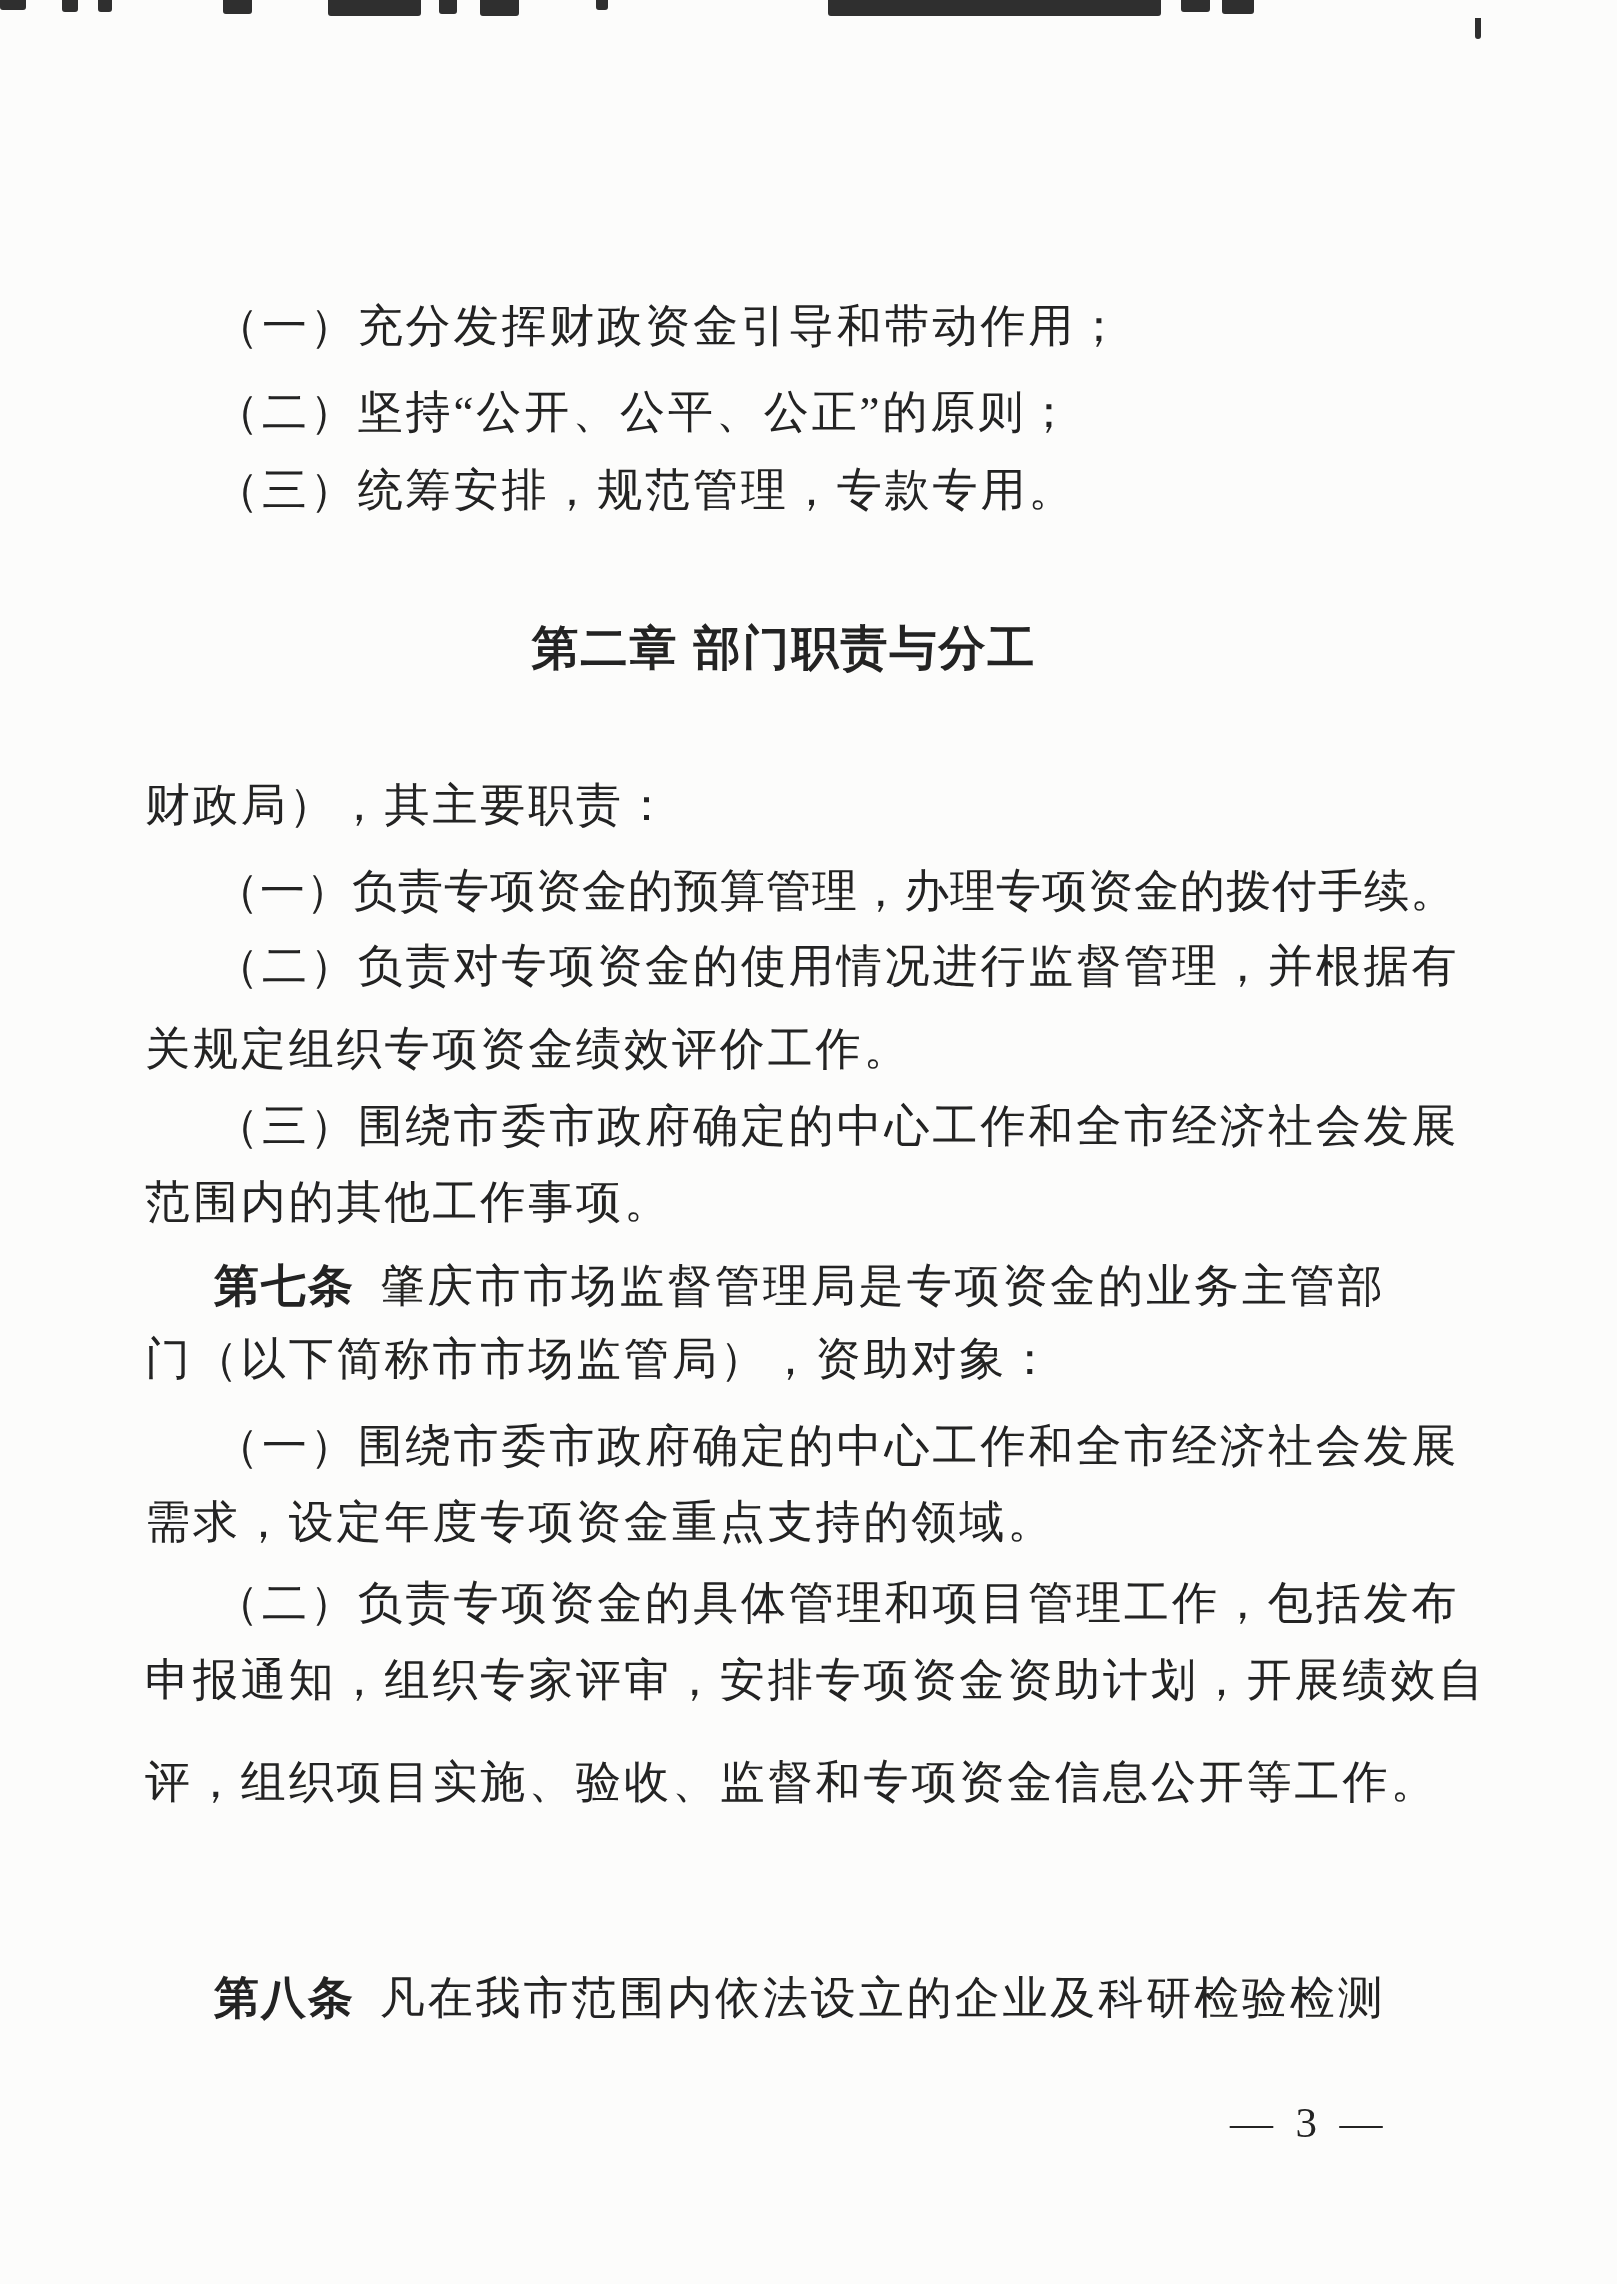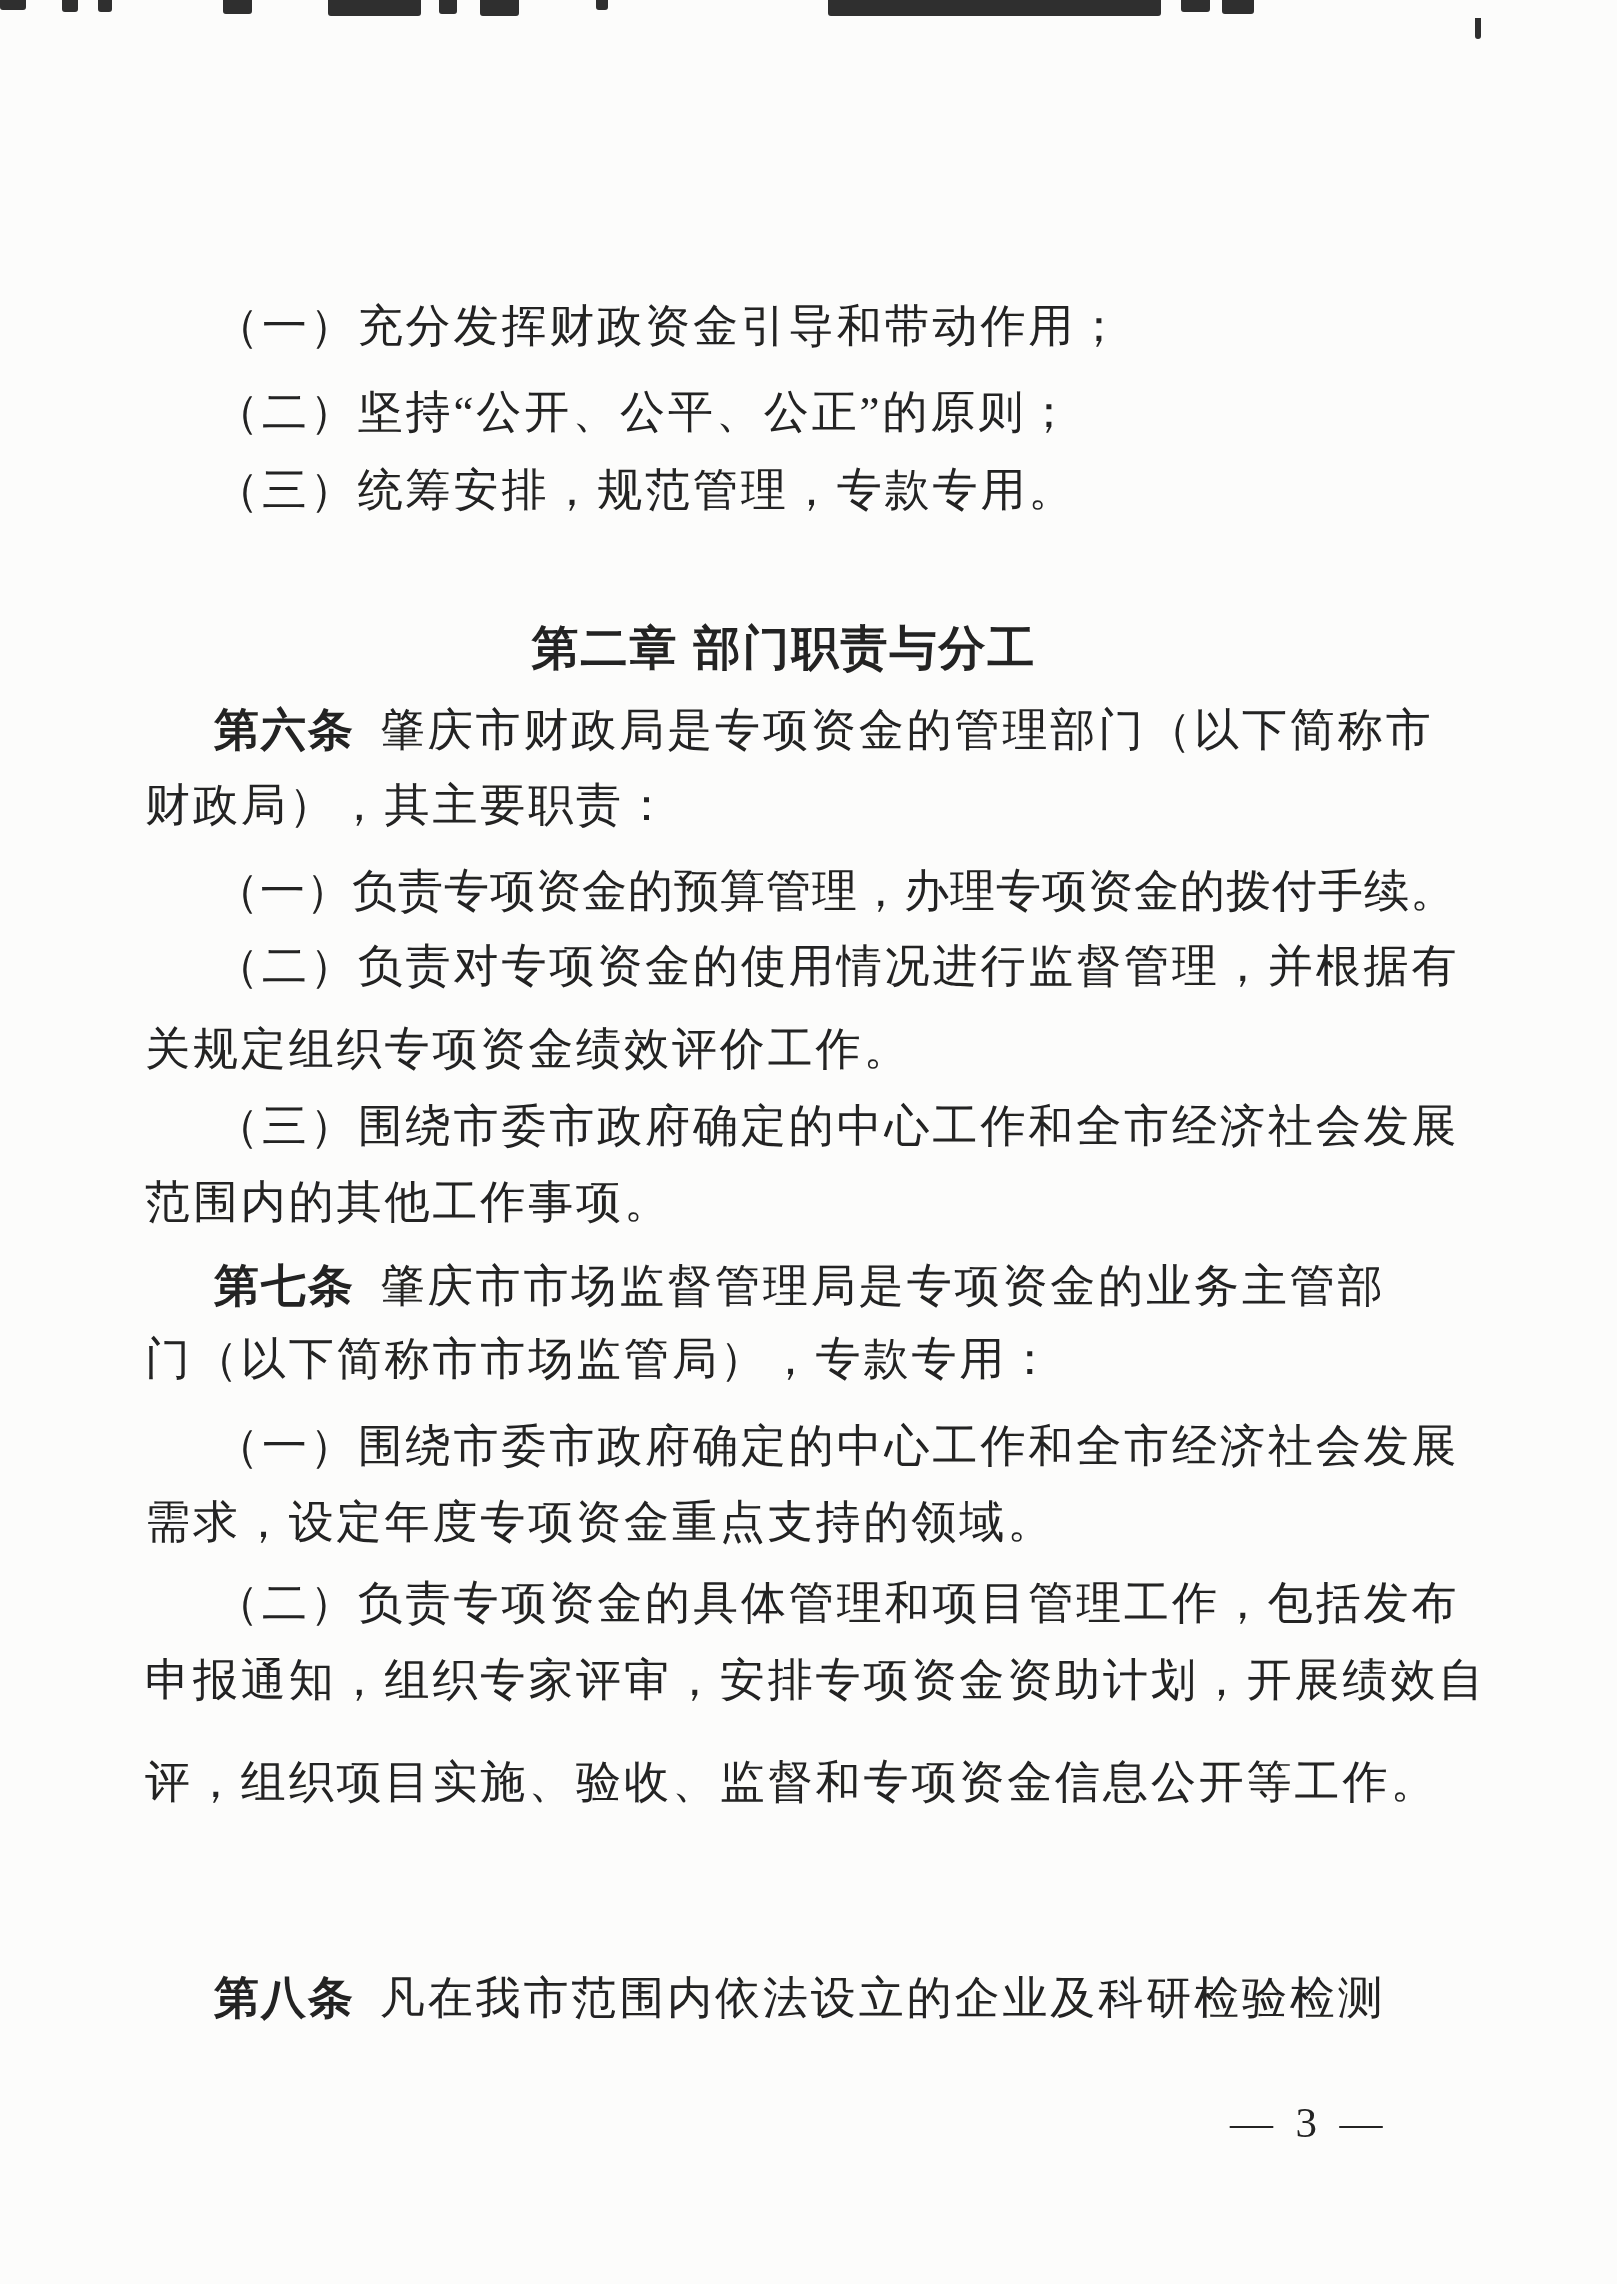--- a/index.html
+++ b/index.html
@@ -73,34 +73,31 @@
   <div class="art" style="left:1181px;width:29px;height:11.8px"></div>
   <div class="art" style="left:1222px;width:32px;height:13.7px"></div>
   <div class="art" style="left:1475px;top:17.6px;width:5.9px;height:21.6px"></div>
 
   <div class="line indent" style="top:289px">（一）充分发挥财政资金引导和带动作用；</div>
   <div class="line indent" style="top:375px">（二）坚持“公开、公平、公正”的原则；</div>
   <div class="line indent" style="top:453px">（三）统筹安排，规范管理，专款专用。</div>
 
   <div class="line heading" style="top:610px">第二章 部门职责与分工</div>
 
-  <div class="line indent" style="top:692px">
-    <span class="term">第六条</span><span>肇庆市财政局是专项资金的管理部门（以下简称市</span>
-  </div>
   <div class="line flush" style="top:768px">财政局），其主要职责：</div>
   <div class="line indent" style="top:929px">（二）负责对专项资金的使用情况进行监督管理，并根据有</div>
   <div class="line indent" style="top:854px;letter-spacing:1px">（一）负责专项资金的预算管理，办理专项资金的拨付手续。</div>
   <div class="line flush" style="top:1012px">关规定组织专项资金绩效评价工作。</div>
   <div class="line indent" style="top:1089px">（三）围绕市委市政府确定的中心工作和全市经济社会发展</div>
   <div class="line flush" style="top:1165px">范围内的其他工作事项。</div>
 
   <div class="line indent" style="top:1248px">
     <span class="term">第七条</span><span>肇庆市市场监督管理局是专项资金的业务主管部</span>
   </div>
-  <div class="line flush" style="top:1322px">门（以下简称市市场监管局），专款专用：</div>
+  <div class="line flush" style="top:1322px">门（以下简称市市场监管局），资助对象：</div>
   <div class="line flush" style="top:1485px">需求，设定年度专项资金重点支持的领域。</div>
   <div class="line indent" style="top:1409px">（一）围绕市委市政府确定的中心工作和全市经济社会发展</div>
   <div class="line indent" style="top:1566px">（二）负责专项资金的具体管理和项目管理工作，包括发布</div>
   <div class="line flush" style="top:1643px">申报通知，组织专家评审，安排专项资金资助计划，开展绩效自</div>
   <div class="line flush" style="top:1745px">评，组织项目实施、验收、监督和专项资金信息公开等工作。</div>
 
 
   <div class="line indent" style="top:1960px">
     <span class="term">第八条</span><span>凡在我市范围内依法设立的企业及科研检验检测</span>
   </div>

